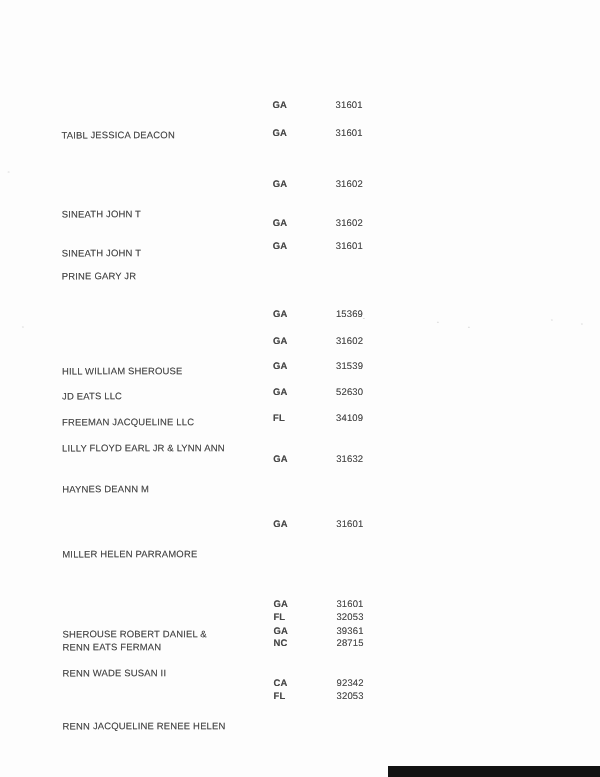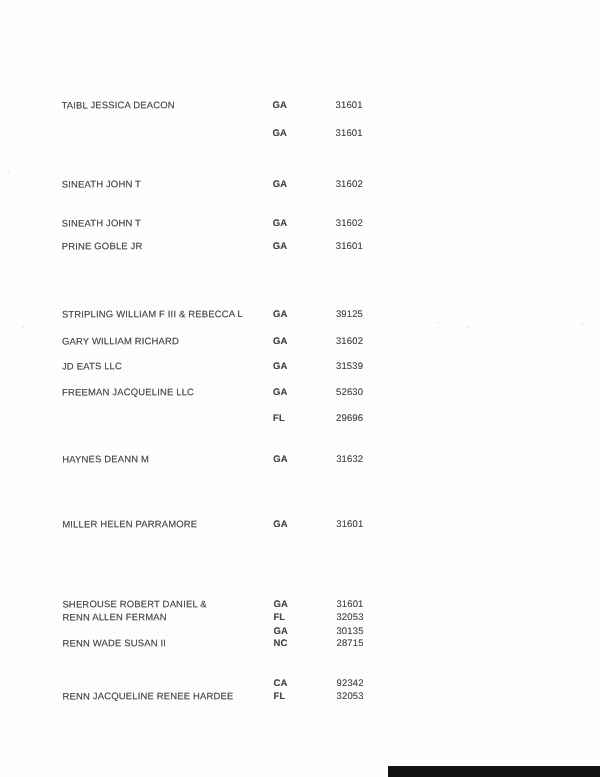--- a/index.html
+++ b/index.html
@@ -25,21 +25,21 @@
     left: 0;
     width: 100%;
     height: 12px;
     line-height: 12px;
     font-size: 9.5px;
     letter-spacing: 0.15px;
     color: #484848;
     text-shadow: 0 0 0.6px rgba(90,90,90,0.55);
     white-space: nowrap;
   }
-  .row .name  { position: absolute; left: 62px;  }
+  .row .name  { position: absolute; left: 62px; margin-top: 30px;  }
   .row .state { position: absolute; left: 273px; font-weight: bold; }
   .row .zip   { position: absolute; left: 336px; }
   .scan-bar {
     position: absolute;
     left: 388px;
     top: 766px;
     width: 212px;
     height: 11px;
     background: #131313;
   }
@@ -71,83 +71,83 @@
       <span class="name">SINEATH JOHN T</span>
       <span class="state">GA</span>
       <span class="zip">31602</span>
     </div>
     <div class="row" style="top:217px">
       <span class="name">SINEATH JOHN T</span>
       <span class="state">GA</span>
       <span class="zip">31602</span>
     </div>
     <div class="row" style="top:240px">
-      <span class="name">PRINE GOBLE JR</span>
+      <span class="name">PRINE GARY JR</span>
       <span class="state">GA</span>
       <span class="zip">31601</span>
     </div>
     <div class="row" style="top:308px">
-      <span class="name">STRIPLING WILLIAM F III &amp; REBECCA L</span>
       <span class="state">GA</span>
-      <span class="zip">39125</span>
+      <span class="zip">15369</span>
     </div>
     <div class="row" style="top:335px">
-      <span class="name">GARY WILLIAM RICHARD</span>
+      <span class="name">HILL WILLIAM SHEROUSE</span>
       <span class="state">GA</span>
       <span class="zip">31602</span>
     </div>
     <div class="row" style="top:360px">
       <span class="name">JD EATS LLC</span>
       <span class="state">GA</span>
       <span class="zip">31539</span>
     </div>
     <div class="row" style="top:386px">
       <span class="name">FREEMAN JACQUELINE LLC</span>
       <span class="state">GA</span>
       <span class="zip">52630</span>
     </div>
     <div class="row" style="top:412px">
+      <span class="name">LILLY FLOYD EARL JR &amp; LYNN ANN</span>
       <span class="state">FL</span>
-      <span class="zip">29696</span>
+      <span class="zip">34109</span>
     </div>
     <div class="row" style="top:453px">
       <span class="name">HAYNES DEANN M</span>
       <span class="state">GA</span>
       <span class="zip">31632</span>
     </div>
     <div class="row" style="top:518px">
       <span class="name">MILLER HELEN PARRAMORE</span>
       <span class="state">GA</span>
       <span class="zip">31601</span>
     </div>
     <div class="row" style="top:598px">
       <span class="name">SHEROUSE ROBERT DANIEL &amp;</span>
       <span class="state">GA</span>
       <span class="zip">31601</span>
     </div>
     <div class="row" style="top:611px">
-      <span class="name">RENN ALLEN FERMAN</span>
+      <span class="name">RENN EATS FERMAN</span>
       <span class="state">FL</span>
       <span class="zip">32053</span>
     </div>
     <div class="row" style="top:625px">
       <span class="state">GA</span>
-      <span class="zip">30135</span>
+      <span class="zip">39361</span>
     </div>
     <div class="row" style="top:637px">
       <span class="name">RENN WADE SUSAN II</span>
       <span class="state">NC</span>
       <span class="zip">28715</span>
     </div>
     <div class="row" style="top:677px">
       <span class="state">CA</span>
       <span class="zip">92342</span>
     </div>
     <div class="row" style="top:690px">
-      <span class="name">RENN JACQUELINE RENEE HARDEE</span>
+      <span class="name">RENN JACQUELINE RENEE HELEN</span>
       <span class="state">FL</span>
       <span class="zip">32053</span>
     </div>
 
     <div class="speck" style="left:22px;  top:326px"></div>
     <div class="speck" style="left:363px; top:318px"></div>
     <div class="speck" style="left:437px; top:322px"></div>
     <div class="speck" style="left:468px; top:327px"></div>
     <div class="speck" style="left:551px; top:320px"></div>
     <div class="speck" style="left:581px; top:324px"></div>

